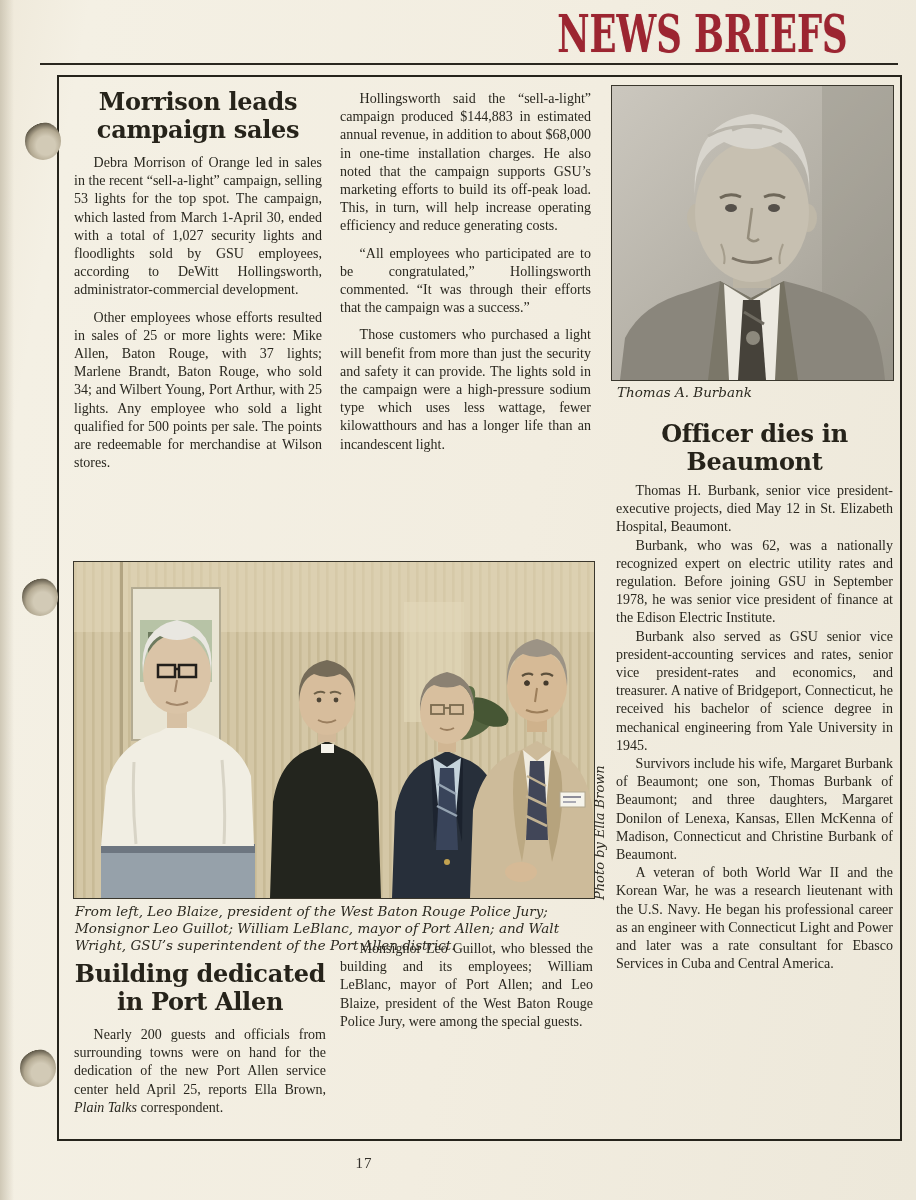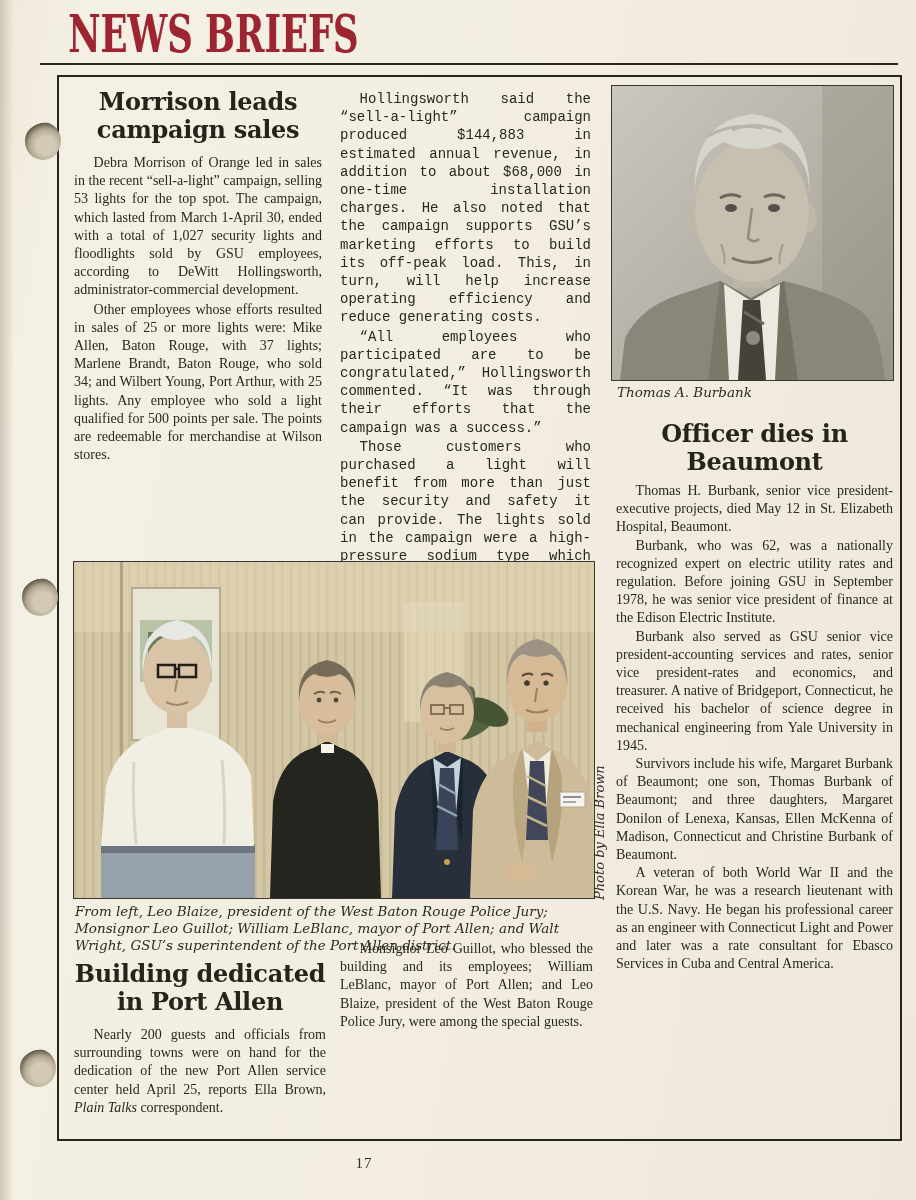--- a/index.html
+++ b/index.html
@@ -2,40 +2,40 @@
 <html><head>
 <meta charset="utf-8">
 <style>
   html,body{margin:0;padding:0;background:#dcd6c6;}
   .page{position:relative;width:916px;height:1200px;overflow:hidden;
         background:linear-gradient(100deg,#efe9da 0%,#f4f0e4 8%,#f2edE0 55%,#ede8da 100%);
         font-family:"Liberation Serif",serif;color:#29271f;}
   .edge-shade{position:absolute;left:0;top:0;width:14px;height:1200px;
         background:linear-gradient(90deg,#cfc8b6,rgba(207,200,182,0));}
   
-  .masthead{position:absolute;left:0;top:8px;width:916px;text-align:left;z-index:3;}
+  .masthead{position:absolute;left:0;top:8px;width:916px;text-align:right;z-index:3;}
   .masthead-text{display:inline-block;font-family:"DejaVu Serif",serif;font-weight:bold;
         font-size:52px;line-height:52px;color:#9c2531;transform:scaleX(0.68);
         transform-origin:center;letter-spacing:0px;text-shadow:0 0 1px rgba(120,20,30,.4);}
   .masthead-rule{position:absolute;left:40px;top:63px;width:858px;height:2px;background:#2a271f;z-index:1;}
   
   .content-box{position:absolute;left:57px;top:75px;width:841px;height:1062px;
         border:2px solid #26241c;background:transparent;}
   
   .hole{position:absolute;width:36px;height:38px;border-radius:50%;
         background:radial-gradient(circle at 58% 62%, #d2cab6 0 30%, #b3a992 52%, #615a4a 72%, #f3efe2 74%, #faf7ee 84%, #e2dccb 100%);}
   .hole1{left:25px;top:122px;}
   .hole2{left:22px;top:578px;}
   .hole3{left:20px;top:1049px;}
   
   .col{position:absolute;}
   .headline{font-family:"DejaVu Serif",serif;font-weight:bold;font-size:24px;line-height:28px;
         color:#26231a;letter-spacing:-0.3px;margin:0 0 10px 0;text-align:center;}
   .body-text p{margin:0;text-indent:1.4em;font-size:14px;line-height:18.2px;text-align:justify;}
-  .body-text.gapped p + p{margin-top:1px;}
+  .body-text.gapped p + p{margin-top:9px;}
   .caption{font-family:"DejaVu Serif",serif;font-style:italic;font-size:13.5px;line-height:17px;color:#2c2a21;}
   .photo{position:absolute;border:1.5px solid #3a372d;background:#c9c4ba;}
   .photo svg{display:block;}
   .credit{position:absolute;left:592px;top:900px;transform:rotate(-90deg);transform-origin:0 0;
         font-family:"DejaVu Serif",serif;font-style:italic;font-size:13px;color:#2c2a21;white-space:nowrap;}
   .footer-num{position:absolute;left:0;top:1155px;width:728px;text-align:center;
         font-size:15px;letter-spacing:1px;color:#33302a;}
 </style>
 </head>
 <body>
@@ -55,21 +55,21 @@
   <div class="hole hole3"></div>
 
   <section class="col" style="left:74px;top:88px;width:248px;">
     <h2 class="headline">Morrison leads campaign sales</h2>
     <div class="body-text gapped">
       <p>Debra Morrison of Orange led in sales in the recent “sell-a-light” campaign, selling 53 lights for the top spot. The campaign, which lasted from March 1-April 30, ended with a total of 1,027 security lights and floodlights sold by GSU employees, according to DeWitt Hollingsworth, administrator-commercial development.</p>
       <p>Other employees whose efforts resulted in sales of 25 or more lights were: Mike Allen, Baton Rouge, with 37 lights; Marlene Brandt, Baton Rouge, who sold 34; and Wilbert Young, Port Arthur, with 25 lights. Any employee who sold a light qualified for 500 points per sale. The points are redeemable for merchandise at Wilson stores.</p>
     </div>
   </section>
 
-  <section class="col body-text gapped" style="left:340px;top:90px;width:251px;font-family:Liberation Mono, monospace;">
+  <section class="col body-text gapped" style="left:340px;top:90px;width:251px;">
     <p>Hollingsworth said the “sell-a-light” campaign produced $144,883 in estimated annual revenue, in addition to about $68,000 in one-time installation charges. He also noted that the campaign supports GSU’s marketing efforts to build its off-peak load. This, in turn, will help increase operating efficiency and reduce generating costs.</p>
     <p>“All employees who participated are to be congratulated,” Hollingsworth commented. “It was through their efforts that the campaign was a success.”</p>
     <p>Those customers who purchased a light will benefit from more than just the security and safety it can provide. The lights sold in the campaign were a high-pressure sodium type which uses less wattage, fewer kilowatthours and has a longer life than an incandescent light.</p>
   </section>
 
   <div class="photo" style="left:611px;top:85px;width:281px;height:294px;">
     <svg width="281" height="294" viewBox="0 0 281 294">
       <defs>
         <linearGradient id="bgG" x1="0" y1="0" x2="1" y2="1">
           <stop offset="0" stop-color="#cbc7be"></stop>

